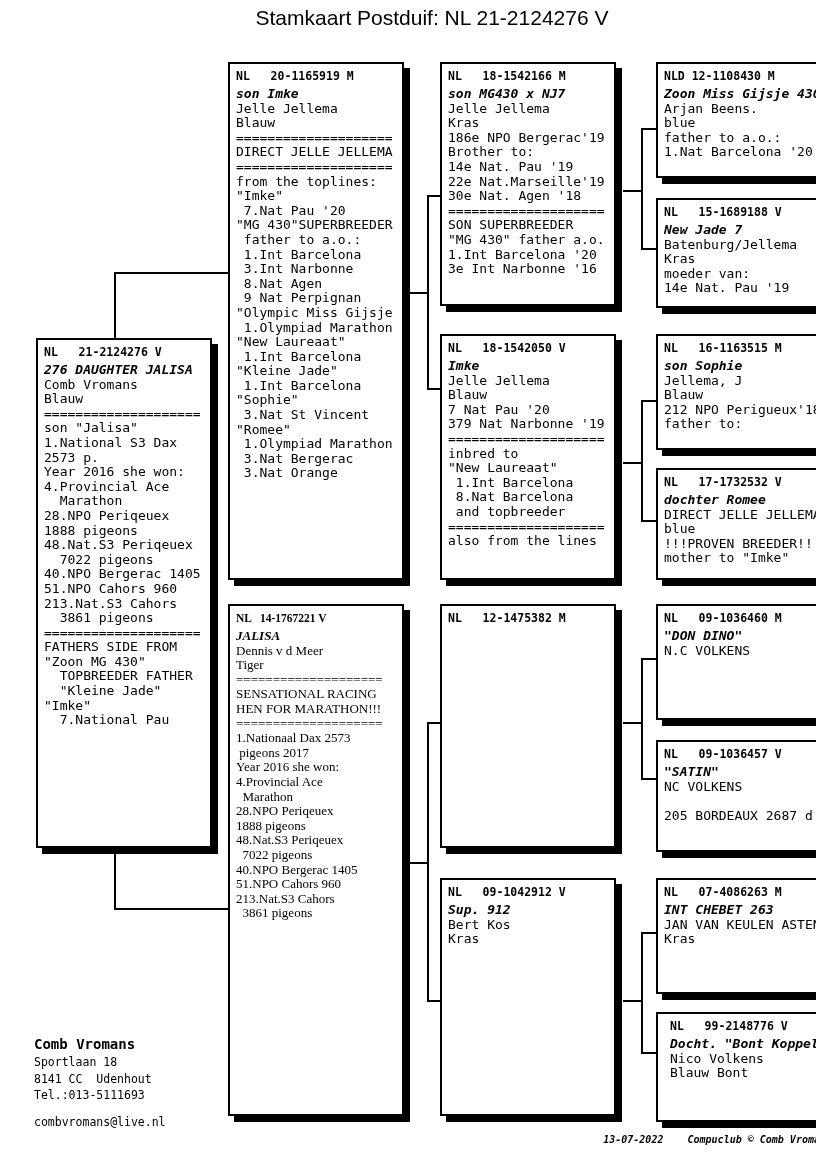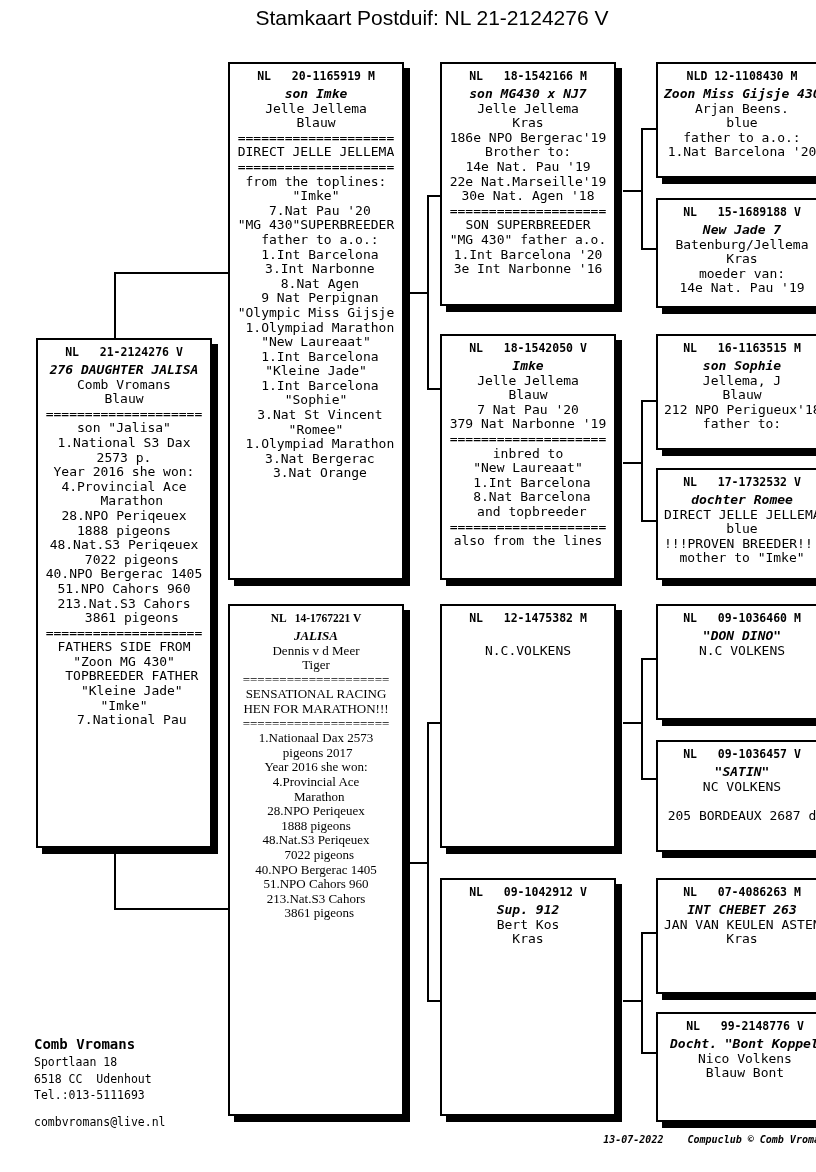--- a/index.html
+++ b/index.html
@@ -24,21 +24,20 @@
 
   
   .box{
     position:absolute;
     background:#ffffff;
     border:2px solid #000000;
     box-sizing:border-box;
     box-shadow:6px 6px 0 0 #000000;
     padding:5px 6px 4px 6px;
     overflow:hidden;
-    text-align:center;
   }
   .box .ring{
     font-size:11.5px;
     font-weight:bold;
     line-height:14px;
     white-space:pre;
     margin-bottom:4px;
   }
   .box .lines{
     font-size:13px;
@@ -227,22 +226,20 @@
 "New Laureaat"
  1.Int Barcelona
  8.Nat Barcelona
  and topbreeder
 ====================
 also from the lines</span></div>
   </div>
 
   <div class="box" style="left:416px;top:604px;width:176px;height:244px;">
     <div class="ring">NL   12-1475382 M</div>
-    <div class="lines"><span>
-N.C.VOLKENS</span></div>
   </div>
 
   <div class="box" style="left:416px;top:878px;width:176px;height:238px;">
     <div class="ring">NL   09-1042912 V</div>
     <div class="lines"><span class="it">Sup. 912</span><span>
 Bert Kos
 Kras</span></div>
   </div>
 
   <div class="box" style="left:632px;top:62px;width:172px;height:116px;">
@@ -305,21 +302,21 @@
   <div class="box" style="left:632px;top:1012px;width:172px;height:110px;padding-left:12px;">
     <div class="ring">NL   99-2148776 V</div>
     <div class="lines"><span class="it">Docht. "Bont Koppel"</span><span>
 Nico Volkens
 Blauw Bont</span></div>
   </div>
 
   <div class="owner">
     <div class="oname">Comb Vromans</div>
     <div class="oline">Sportlaan 18</div>
-    <div class="oline">6518 CC  Udenhout</div>
+    <div class="oline">8141 CC  Udenhout</div>
     <div class="oline">Tel.:013-5111693</div>
     <span class="ospace"></span>
     <div class="oline">combvromans@live.nl</div>
   </div>
 
   <div class="credit">13-07-2022    Compuclub © Comb Vromans</div>
 
 </div>
 
 </body></html>

